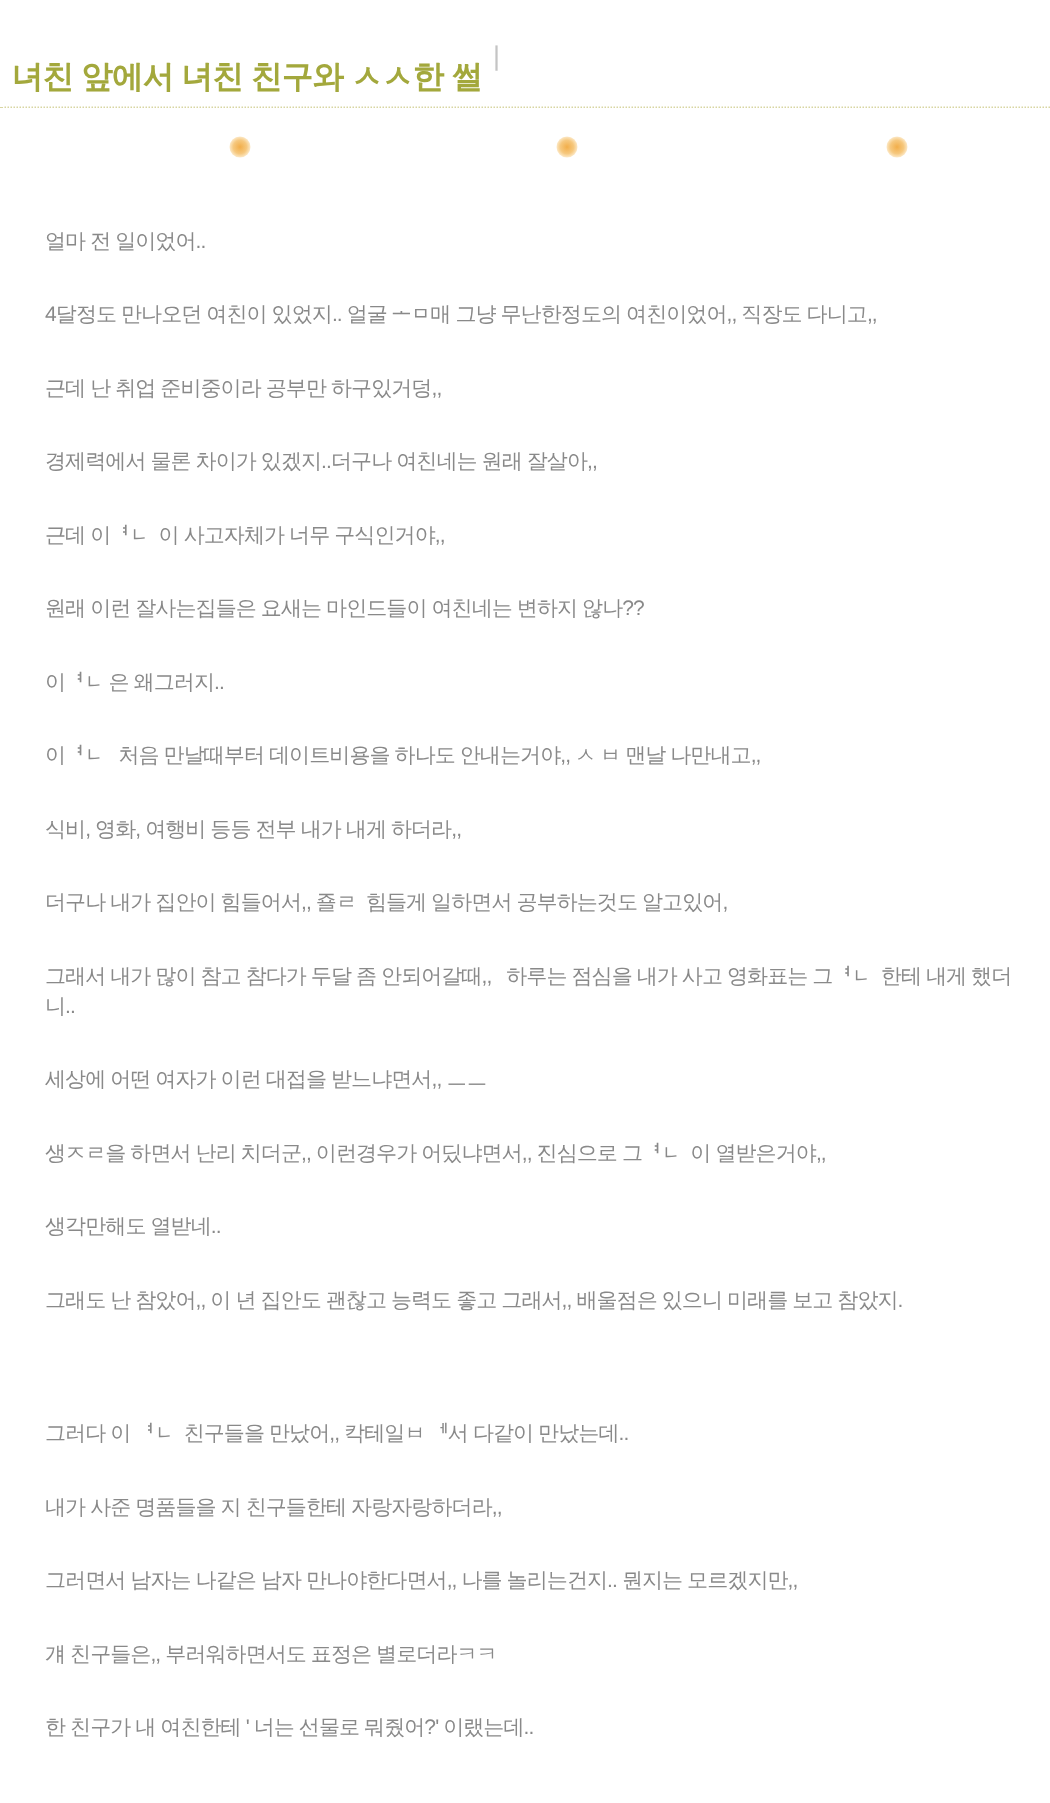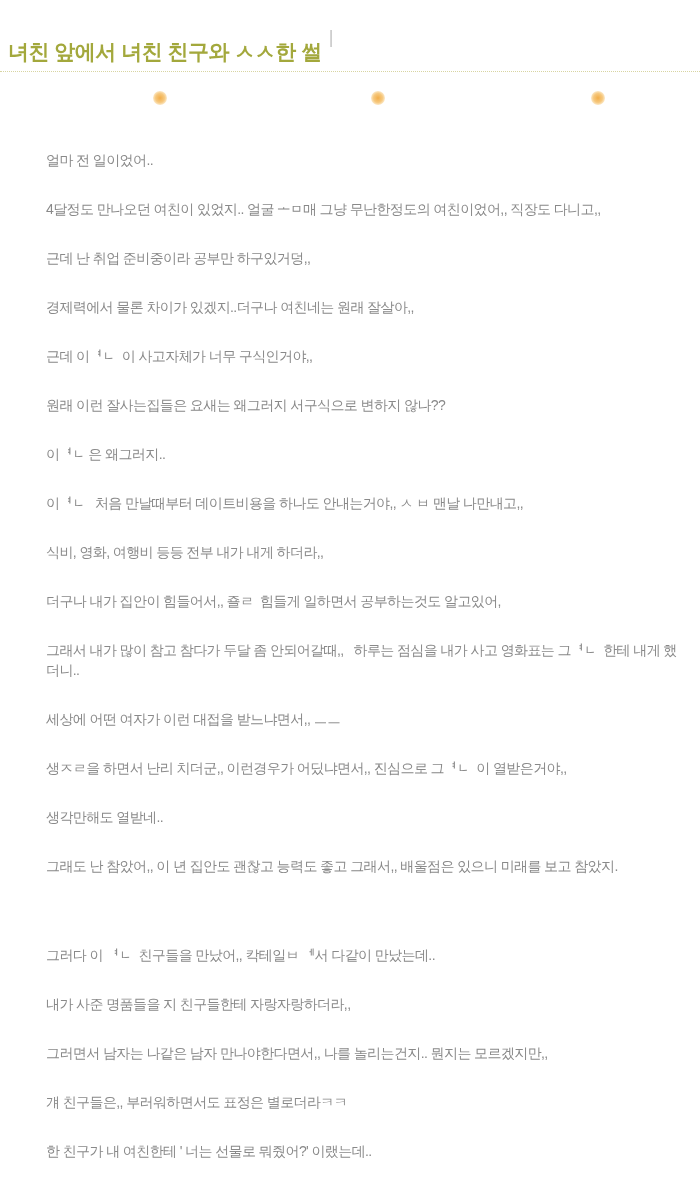--- a/index.html
+++ b/index.html
@@ -59,21 +59,21 @@
   .flower.f2 { left: 371px; }
   .flower.f3 { left: 591px; }
   
   .post-body {
     padding: 38px 10px 20px 30px;
     color: var(--text-color, #898989);
     font-size: 14px;
     letter-spacing: -0.6px;
   }
   .post-body p {
-    margin: 0 0 29px 16px;
+    margin: 0 0 29px 0;
     line-height: 20px;
     white-space: pre-wrap;
   }
   .post-body p.gap-after {
     margin-bottom: 69px;
   }
 </style>
 </head>
 <body>
 
@@ -89,21 +89,21 @@
     <span class="flower f2"></span>
     <span class="flower f3"></span>
   </div>
 
   <div class="post-body">
       <p><span>얼마 전 일이었어..</span></p>
       <p><span>4달정도 만나오던 여친이 있었지.. 얼굴 ᅩᆷ매 그냥 무난한정도의 여친이었어,, 직장도 다니고,,</span></p>
       <p><span>근데 난 취업 준비중이라 공부만 하구있거덩,,</span></p>
       <p><span>경제력에서 물론 차이가 있겠지..더구나 여친네는 원래 잘살아,,</span></p>
       <p><span>근데 이ᅧᆫ  이 사고자체가 너무 구식인거야,,</span></p>
-      <p><span>원래 이런 잘사는집들은 요새는 왜그러지 서구식으로 변하지 않나??</span></p>
+      <p><span>원래 이런 잘사는집들은 요새는 마인드들이 여친네는 변하지 않나??</span></p>
       <p><span>이ᅧᆫ 은 왜그러지..</span></p>
       <p><span>이ᅧᆫ   처음 만날때부터 데이트비용을 하나도 안내는거야,, ㅅ ㅂ 맨날 나만내고,,</span></p>
       <p><span>식비, 영화, 여행비 등등 전부 내가 내게 하더라,,</span></p>
       <p><span>더구나 내가 집안이 힘들어서,, 죨ㄹ  힘들게 일하면서 공부하는것도 알고있어,</span></p>
       <p><span>그래서 내가 많이 참고 참다가 두달 좀 안되어갈때,,   하루는 점심을 내가 사고 영화표는 그ᅧᆫ  한테 내게 했더니..</span></p>
       <p><span>세상에 어떤 여자가 이런 대접을 받느냐면서,, ㅡㅡ</span></p>
       <p><span>생ㅈㄹ을 하면서 난리 치더군,, 이런경우가 어딨냐면서,, 진심으로 그ᅧᆫ  이 열받은거야,,</span></p>
       <p><span>생각만해도 열받네..</span></p>
       <p class="gap-after"><span>그래도 난 참았어,, 이 년 집안도 괜찮고 능력도 좋고 그래서,, 배울점은 있으니 미래를 보고 참았지.</span></p>
       <p><span>그러다 이 ᅧᆫ  친구들을 만났어,, 칵테일ㅂ ᅦ서 다같이 만났는데..</span></p>

